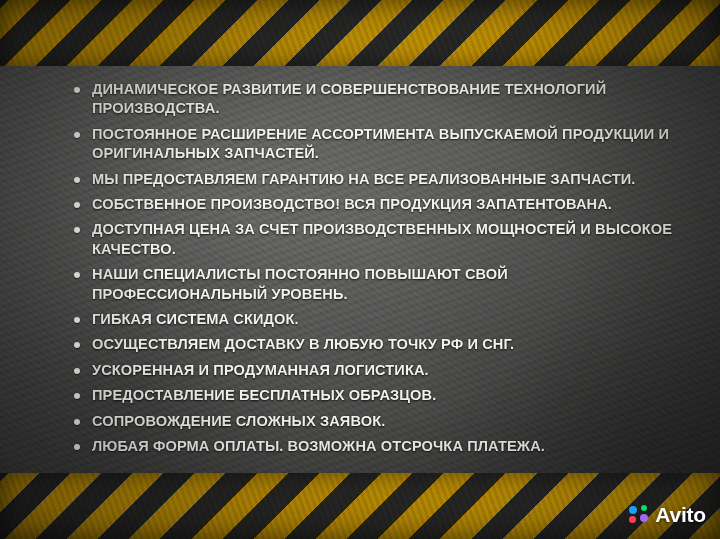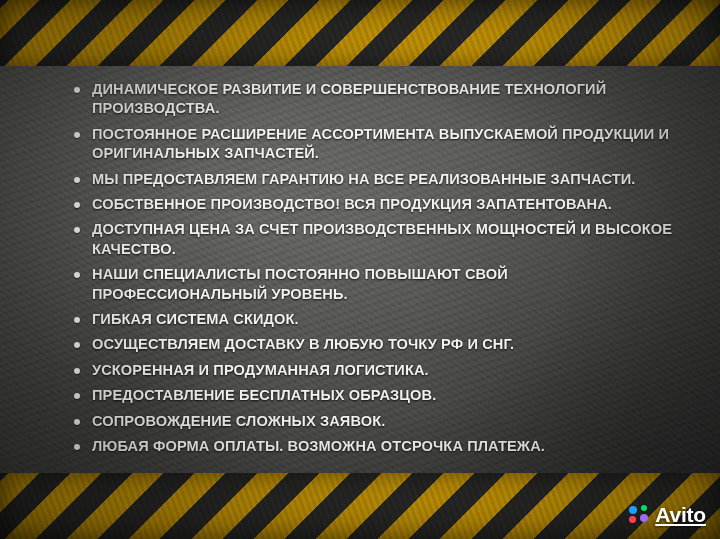--- a/index.html
+++ b/index.html
@@ -139,21 +139,20 @@
   .wm-dots i.d1 { width: 8px;  height: 8px;  left: 0;   top: 1px;  background: #18a0fb; }
   .wm-dots i.d2 { width: 6px;  height: 6px;  left: 12px; top: 0;   background: #04e061; }
   .wm-dots i.d3 { width: 7px;  height: 7px;  left: 0;   top: 11px; background: #ff4053; }
   .wm-dots i.d4 { width: 8px;  height: 8px;  left: 11px; top: 9px; background: #a169f7; }
   .wm-text {
     color: #ffffff;
     font-size: 21px;
     font-weight: bold;
     letter-spacing: -0.2px;
     text-shadow: 0 1px 3px rgba(0,0,0,0.7);
-    text-decoration: underline;
   }
 </style>
 </head>
 <body>
 
 <div class="poster">
 
   <div class="texture"></div>
 
   <div class="hazard hazard-top"></div>

